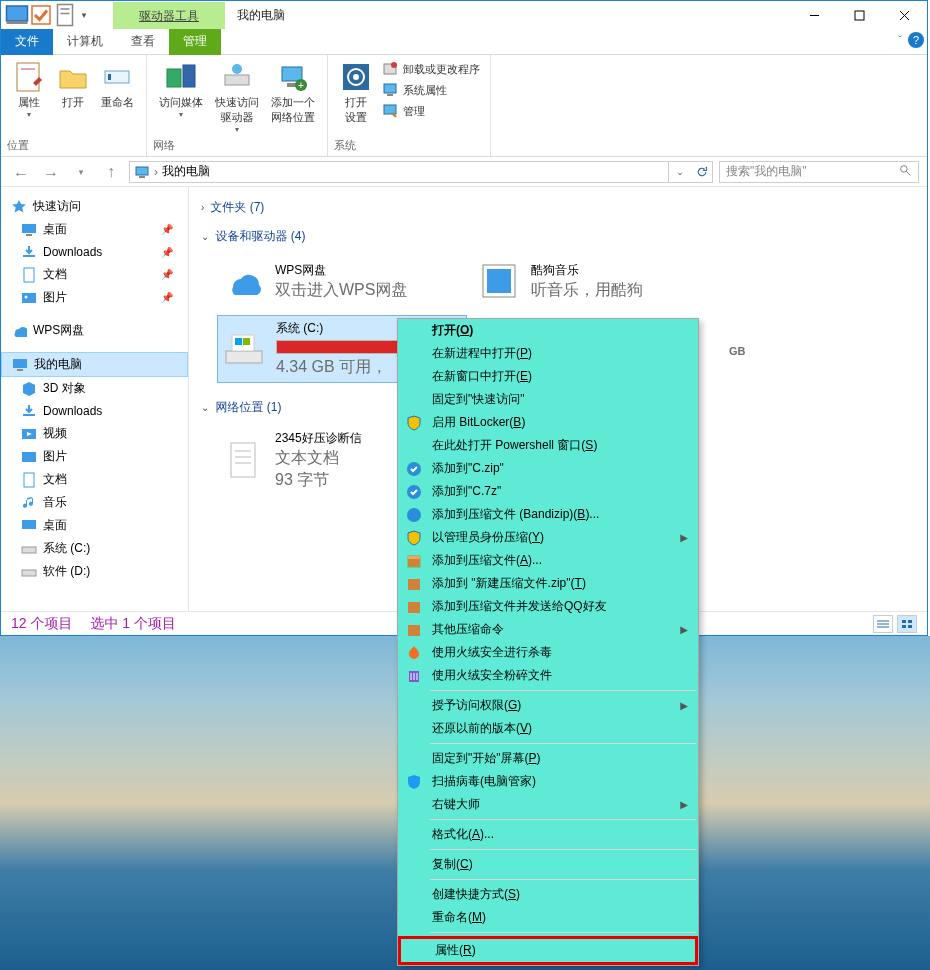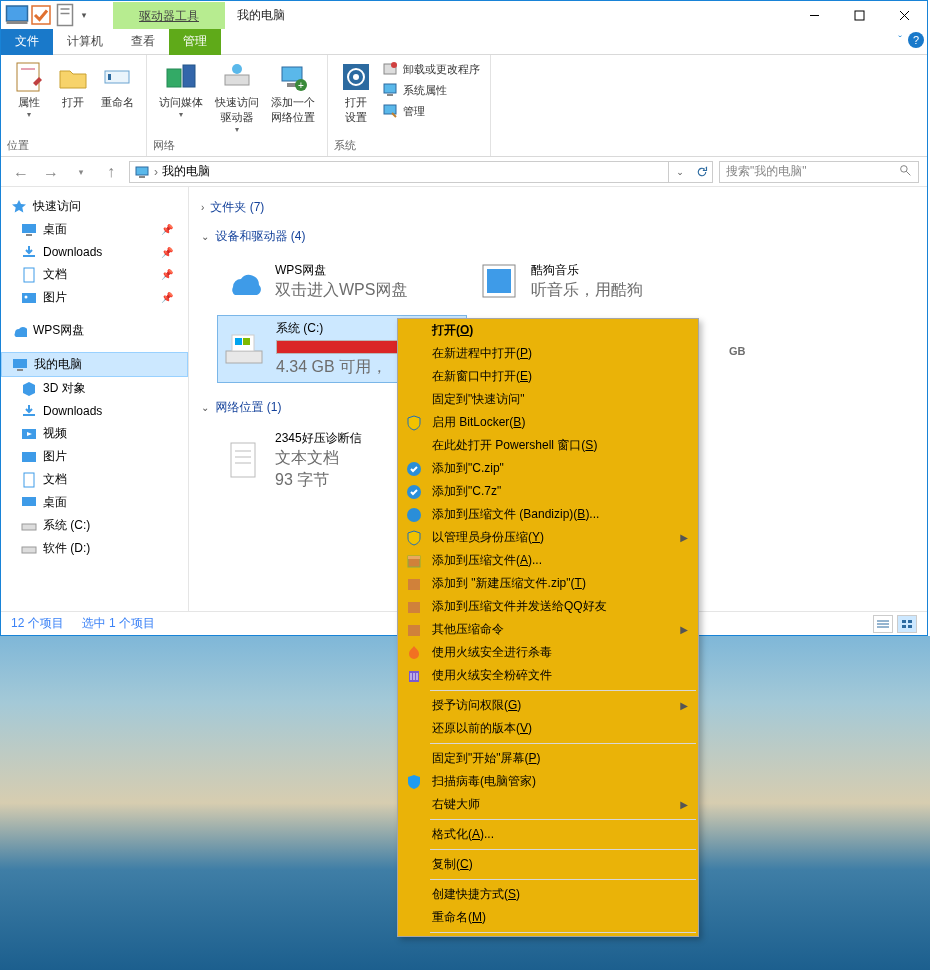--- a/index.html
+++ b/index.html
@@ -62,26 +62,26 @@
 .tile { display: flex; align-items: center; gap: 10px; width: 250px; padding: 4px; }
 .tile .big { width: 44px; height: 44px; display: flex; align-items: center; justify-content: center; }
 .tile .meta { display: flex; flex-direction: column; gap: 1px; }
 .tile .name { color: #000; }
 .tile .sub { color: #6d6d6d; font-size: 16px; }
 .tile.drive .bar { width: 160px; height: 14px; border: 1px solid #b8b8b8; background: #eaeaea; margin: 2px 0; position: relative; }
 .tile.drive .fill { position: absolute; left: 0; top: 0; bottom: 0; background: #26a0da; }
 .tile.sel { background: #cce8ff; border: 1px solid #7ab6e8; }
 .tile.sel .fill { background: #da2626; }
 
-.statusbar { height: 24px; border-top: 1px solid #e5e5e5; display: flex; align-items: center; padding: 0 10px; font-size: 12px; color: #3b82f6; gap: 18px; text-align: right; }
+.statusbar { height: 24px; border-top: 1px solid #e5e5e5; display: flex; align-items: center; padding: 0 10px; font-size: 14px; color: #a21caf; gap: 18px; text-align: right; }
 .statusbar .right { margin-left: auto; display: flex; gap: 4px; }
 .viewbtn { width: 20px; height: 18px; border: 1px solid #ccc; display: flex; align-items: center; justify-content: center; }
 
 
-.ctxmenu { position: absolute; left: 397px; top: 318px; width: 302px; background: #eab308; border: 1px solid #a6a6a6; box-shadow: 3px 3px 6px rgba(0,0,0,0.25); font-size: 12px; z-index: 60; }
+.ctxmenu { position: absolute; left: 397px; top: 318px; width: 302px; background: #5eead4; border: 1px solid #a6a6a6; box-shadow: 3px 3px 6px rgba(0,0,0,0.25); font-size: 12px; z-index: 60; }
 .ctxmenu .mi { display: flex; align-items: center; padding: 4px 30px 4px 34px; position: relative; height: 23px; }
 .ctxmenu .mi .mic { position: absolute; left: 8px; width: 16px; height: 16px; }
 .ctxmenu .mi.bold { font-weight: bold; }
 .ctxmenu .mi .arrow { position: absolute; right: 10px; color: #555; font-size: 10px; }
 .ctxmenu .sep { height: 1px; background: #d7d7d7; margin: 3px 2px 3px 32px; }
 .hl-box { border: 3px solid #e60000; }
 .ctx-last-sep { margin-top: 2px; }
 
 
 .wallpaper { position: absolute; top: 636px; left: 0; width: 930px; height: 334px; background: linear-gradient(180deg,#7fb7d8 0%,#a4c9d7 20%,#d7cdb0 50%,#3f7ea6 70%,#1c5f8e 100%); }
@@ -373,20 +373,26 @@
           <span>图片</span>
         </div>
       <div class="item">
           <span class="icn"><svg viewBox="0 0 16 16">
               <rect x="3" y="1" width="10" height="14" fill="#fff" stroke="#3e9be8"></rect>
             </svg></span>
           <span>文档</span>
         </div>
       <div class="item">
           <span class="icn"><svg viewBox="0 0 16 16">
+              <path d="M6 3v8a2 2 0 11-1-2V5l7-2v6a2 2 0 11-1-2V2z" fill="#3e9be8"></path>
+            </svg></span>
+          <span>音乐</span>
+        </div>
+      <div class="item">
+          <span class="icn"><svg viewBox="0 0 16 16">
               <rect x="1" y="2" width="14" height="9" fill="#3e9be8"></rect>
             </svg></span>
           <span>桌面</span>
         </div>
       <div class="item">
           <span class="icn"><svg viewBox="0 0 16 16">
               <rect x="1" y="6" width="14" height="6" fill="#ddd" stroke="#999"></rect>
             </svg></span>
           <span>系统 (C:)</span>
         </div>
@@ -623,20 +629,25 @@
       <span>复制(<u>C</u>)</span>
     </div>
   <div class="sep"></div>
   <div class="mi">
       <span>创建快捷方式(<u>S</u>)</span>
     </div>
   <div class="mi">
       <span>重命名(<u>M</u>)</span>
     </div>
   <div class="sep ctx-last-sep"></div>
+  <div class="hl-box">
+    <div class="mi">
+        <span>属性(<u>R</u>)</span>
+      </div>
+  </div>
 </div>
 
 <svg class="redarrow" width="930" height="970">
   <defs>
       <marker id="ah" markerWidth="14" markerHeight="12" refX="12" refY="6" orient="auto">
         <path d="M0 0L14 6L0 12z" fill="#e60000"></path>
       </marker>
     </defs>
   <line x1="900" y1="636" x2="608" y2="920" stroke="#e60000" stroke-width="4" marker-end="url(#ah)"></line>
 </svg>

